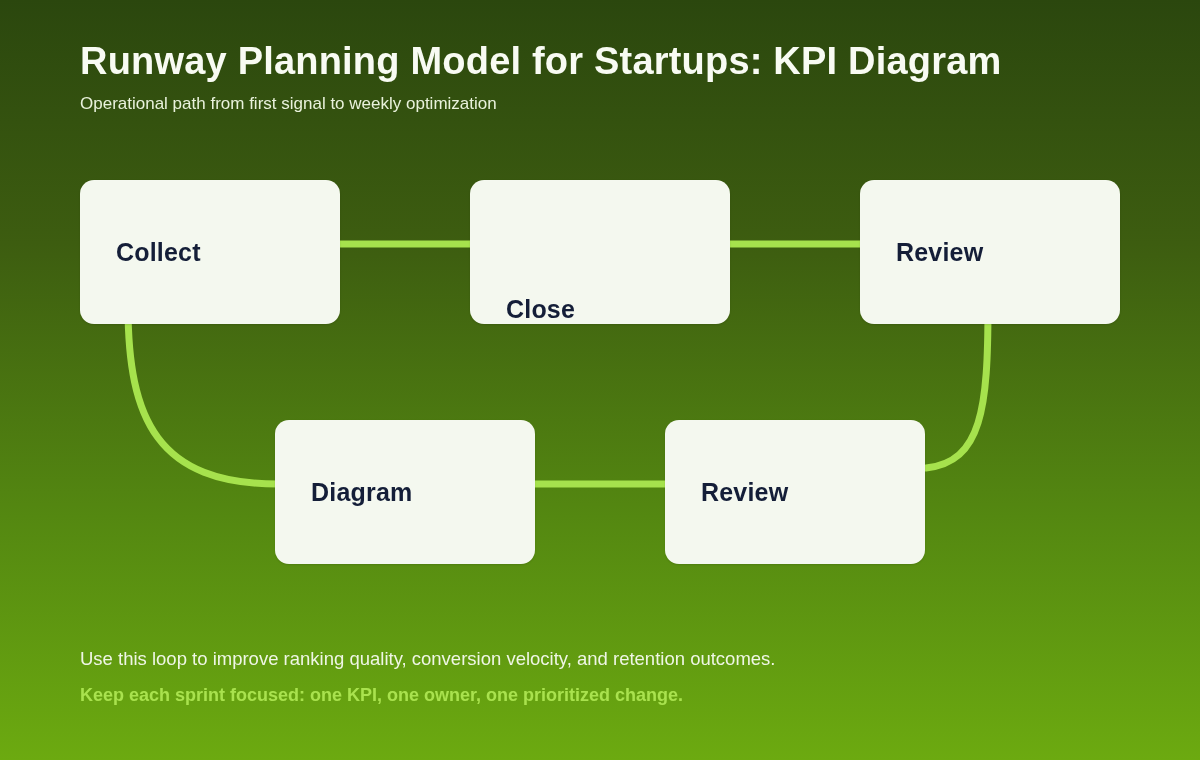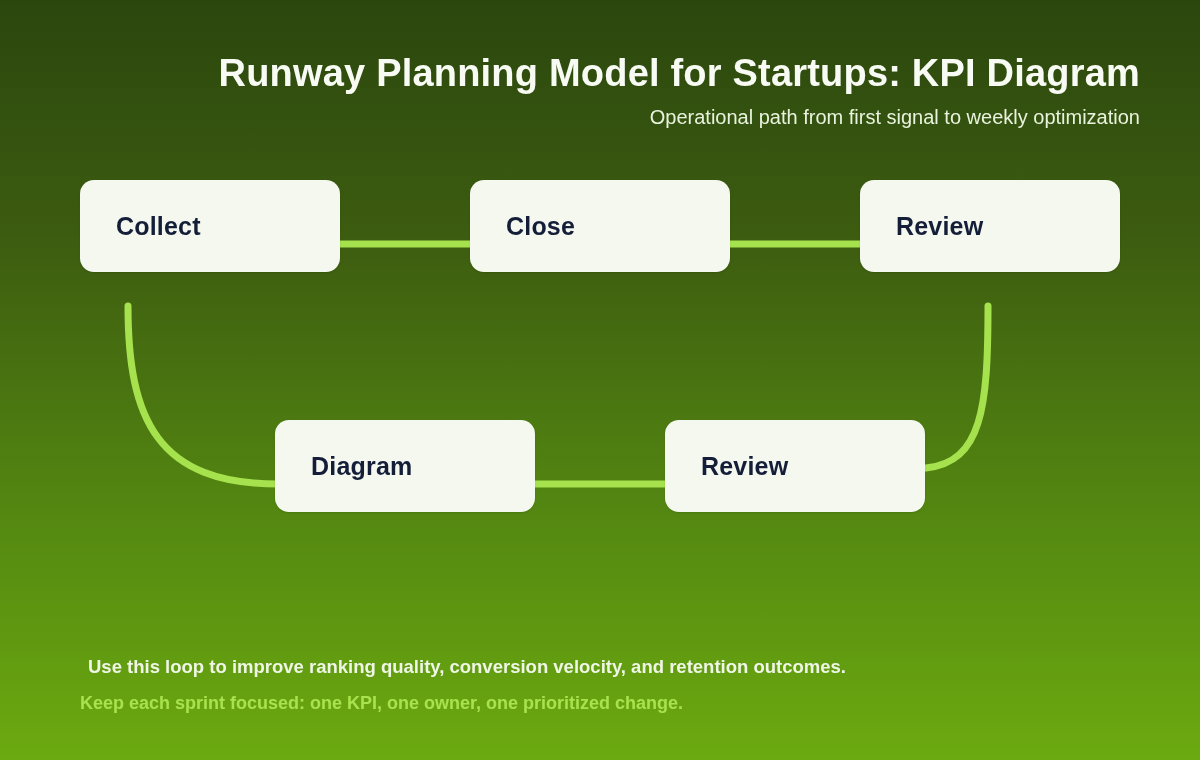--- a/index.html
+++ b/index.html
@@ -11,83 +11,82 @@
     position: relative;
     width: 1200px;
     height: 760px;
     overflow: hidden;
     font-family: "Liberation Sans", sans-serif;
     background: linear-gradient(180deg, #2b470e 0%, #3d5d10 32%, #548811 68%, #6caa10 100%);
   }
   .header {
     position: absolute;
     left: 80px;
-    top: 52px;
+    top: 40px;
     width: 1060px;
-    text-align: right;
   }
   .title {
     margin: 0;
     color: #f8fbf3;
     font-size: 38px;
     line-height: 1.15;
     font-weight: 700;
     letter-spacing: 0.2px;
   }
   .subtitle {
     margin: 10px 0 0 0;
     color: #e9f2dc;
-    font-size: 20px;
+    font-size: 17px;
     font-weight: 400;
   }
   .connectors {
     position: absolute;
     left: 0;
     top: 0;
     width: 1200px;
     height: 760px;
   }
   .connectors path {
     fill: none;
     stroke-width: 7;
     stroke-linecap: round;
   }
   .node {
     position: absolute;
     width: 260px;
-    height: 92px;
+    height: 144px;
     background: #f4f8ef;
     border-radius: 14px;
     box-shadow: 0 1px 2px rgba(0,0,0,0.12);
     display: flex;
     align-items: center;
   }
   .node .label {
     color: #141e38;
     font-size: 25px;
     font-weight: 700;
     padding-left: 36px;
     letter-spacing: 0.2px;
   }
   .node-collect  { left: 80px;  top: 180px; }
-  .node-close    { left: 470px; top: 180px; }
+  .node-close    { left: 470px; top: 180px; align-items: flex-end; }
   .node-review-1 { left: 860px; top: 180px; }
   .node-decide   { left: 275px; top: 420px; }
   .node-review-2 { left: 665px; top: 420px; }
   .footer {
     position: absolute;
     left: 80px;
     top: 648px;
     width: 1060px;
   }
   .footer-line-1 {
-    margin: 8px;
+    margin: 0;
     color: #eff6e5;
     font-size: 18.5px;
-    font-weight: 700;
+    font-weight: 400;
   }
   .footer-line-2 {
     margin: 15px 0 0 0;
     color: #a9e24e;
     font-size: 18px;
     font-weight: 700;
   }
 </style>
 </head>
 <body>

